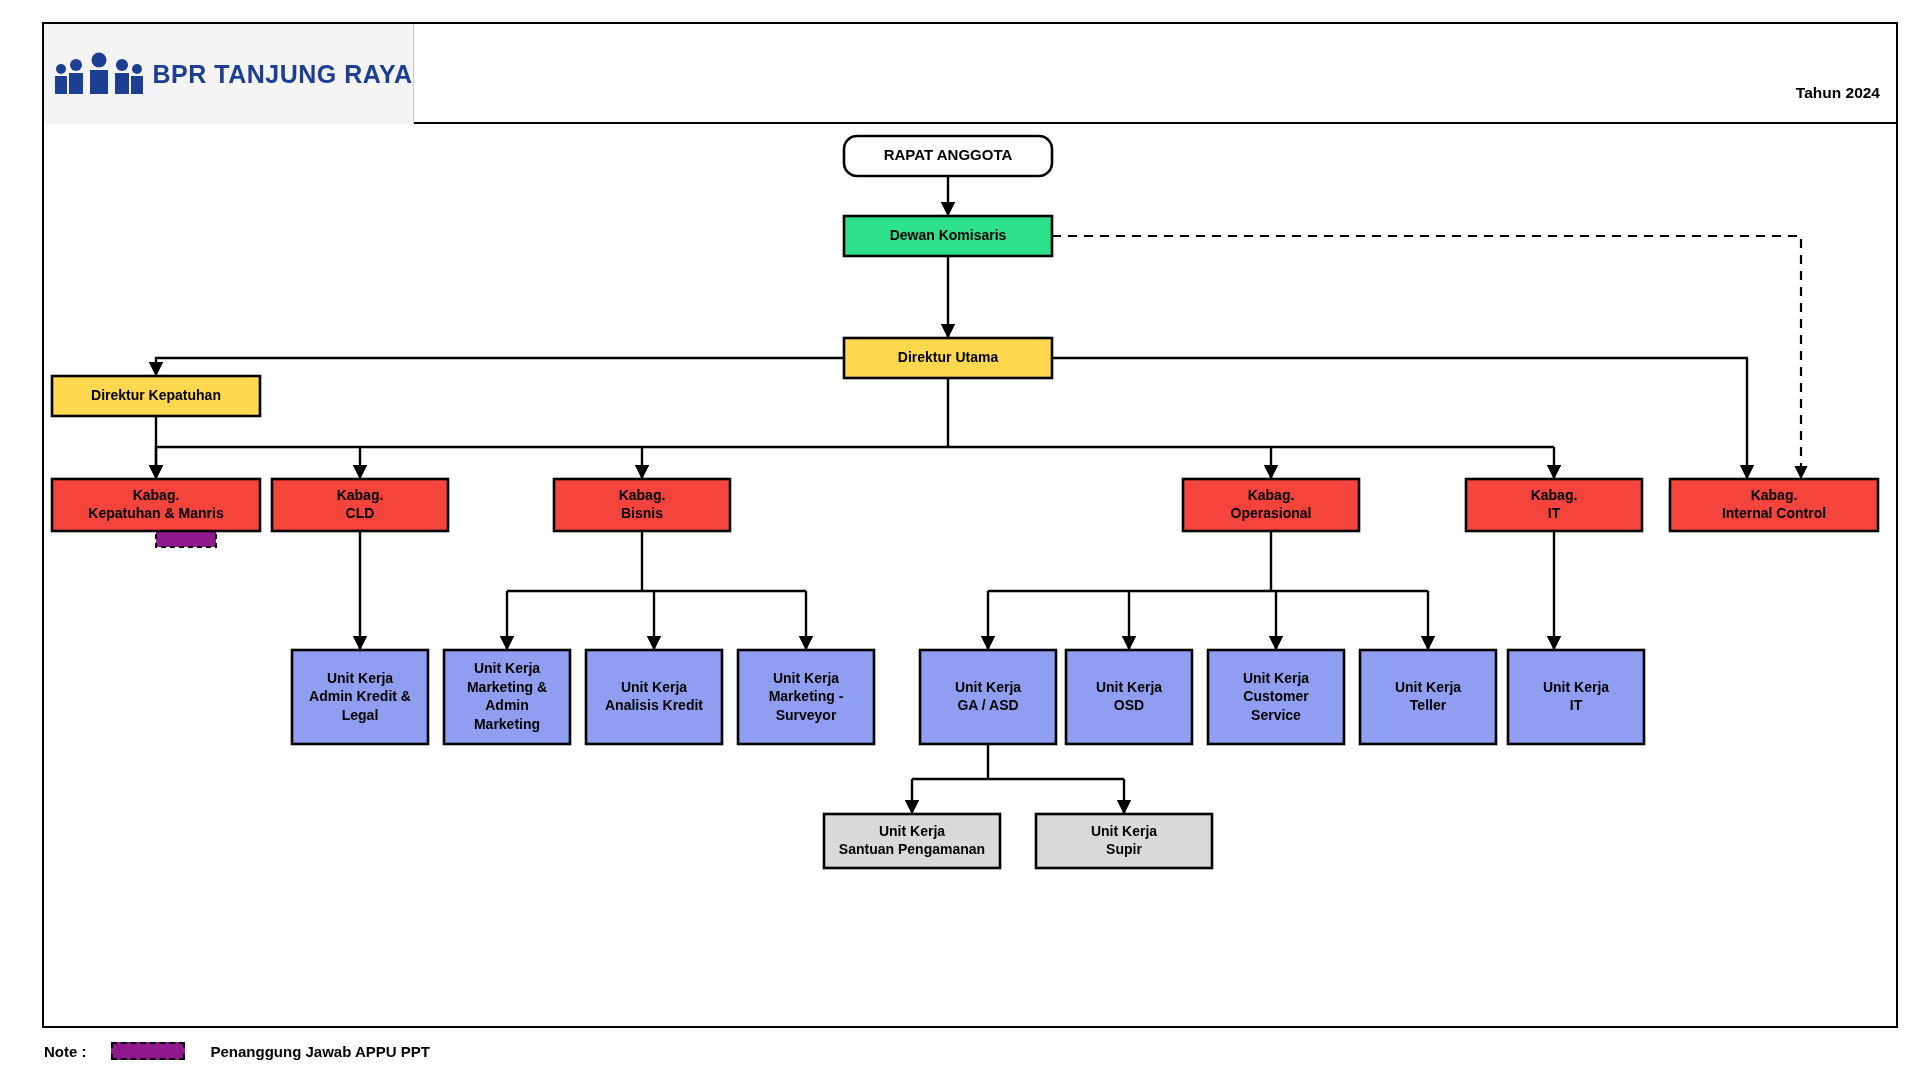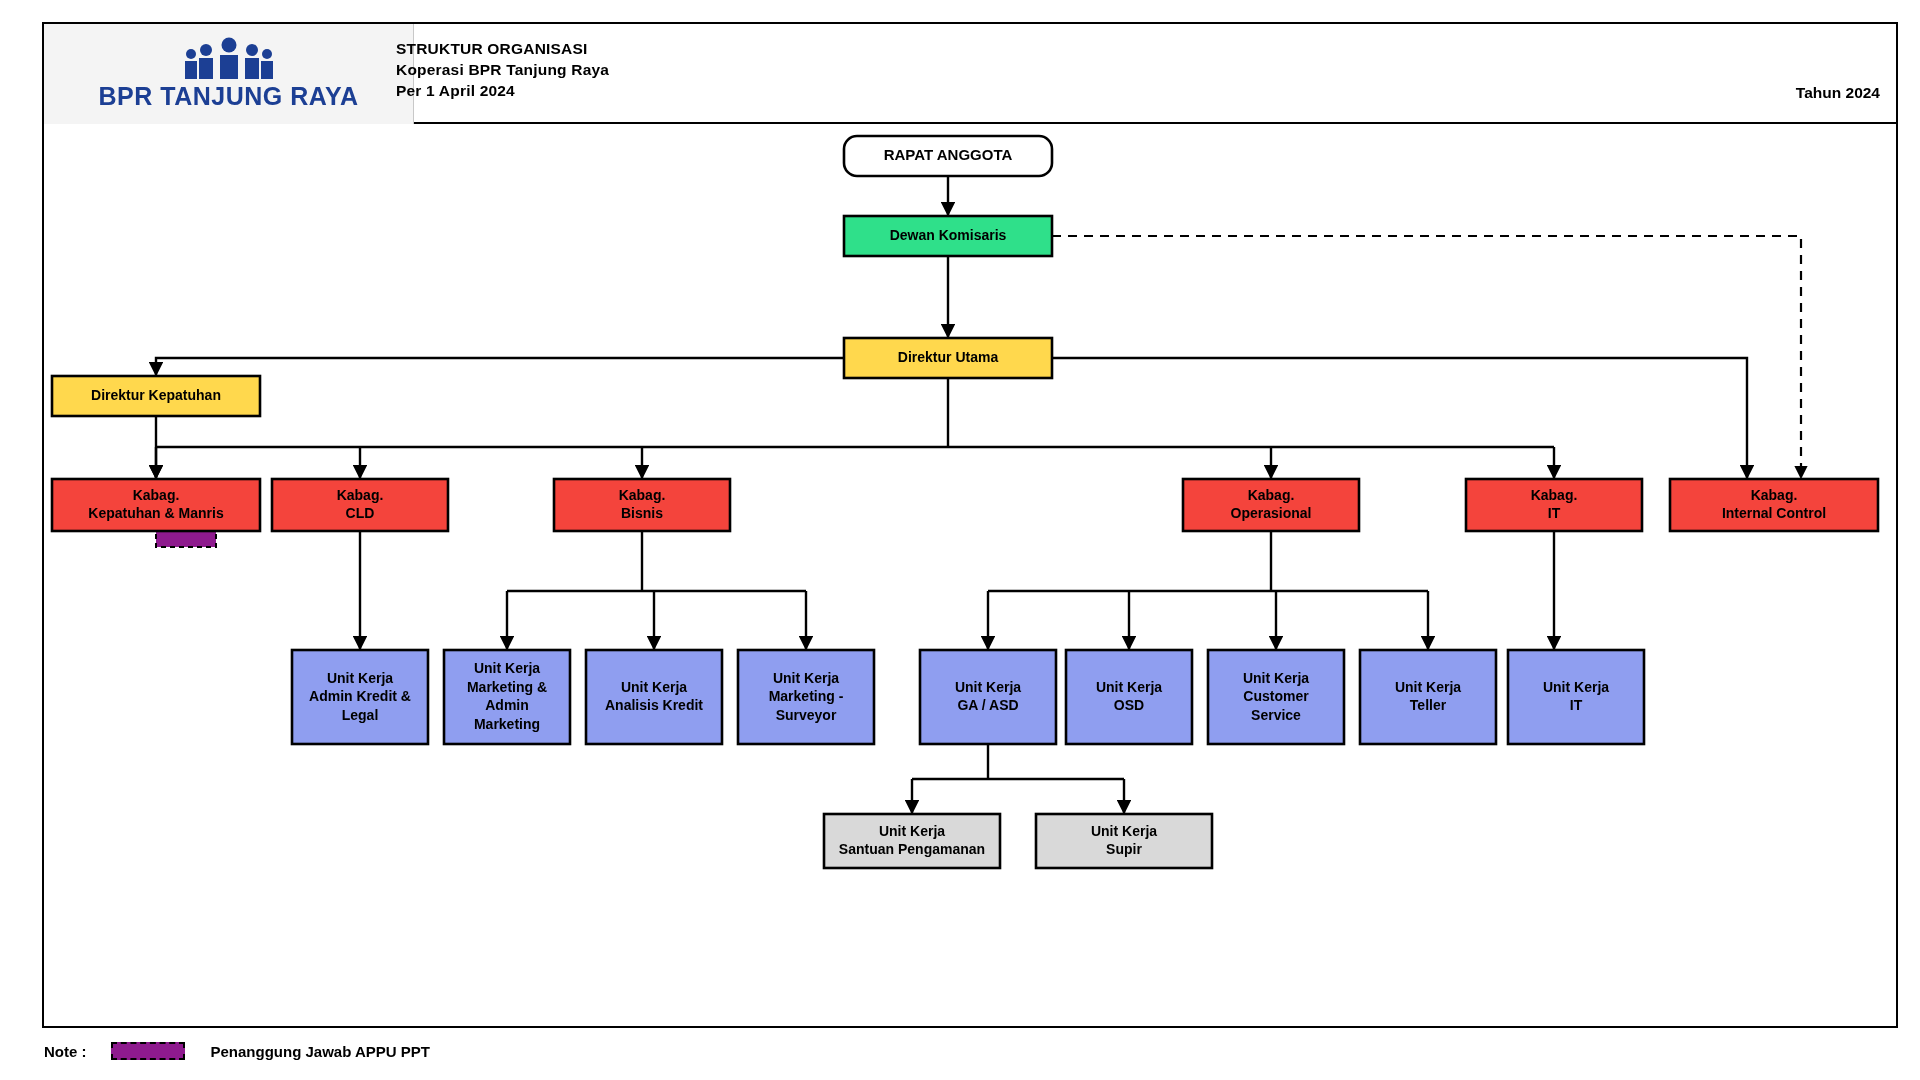--- a/index.html
+++ b/index.html
@@ -18,21 +18,21 @@
   }
 
   
   .header-band{
     position:absolute;left:44px;top:24px;width:1852px;height:100px;
     border-bottom:2px solid #000;box-sizing:border-box;
   }
   .logo-box{
     position:absolute;left:44px;top:24px;width:370px;height:100px;
     background:#f4f4f4;border-right:1px solid #c8c8c8;box-sizing:border-box;
-    display:flex;flex-direction:column;align-items:center;justify-content:center;
+    display:flex;flex-direction:row;align-items:center;justify-content:center;
   }
   .logo-mark{width:108px;height:44px;display:block;}
   .logo-text{
     color:#1c3f94;font-weight:bold;font-size:25px;letter-spacing:.5px;
     margin-top:1px;font-family:"Liberation Sans","DejaVu Sans",sans-serif;
   }
   .title-block{
     position:absolute;left:396px;top:38px;
     font-size:15.5px;font-weight:bold;line-height:21px;letter-spacing:.2px;
   }
@@ -90,25 +90,20 @@
           <path d="M45 18h18v24H45z"></path>
         <circle cx="77" cy="13" r="6"></circle>
           <path d="M70 21h14v21H70z"></path>
         <circle cx="92" cy="17" r="5"></circle>
           <path d="M86 24h12v18H86z"></path>
       </g>
     </svg>
     <span class="logo-text">BPR TANJUNG RAYA</span>
   </div>
 
-  <div class="title-block">
-    <div>STRUKTUR ORGANISASI</div>
-    <div>Koperasi BPR Tanjung Raya</div>
-    <div>Per 1 April 2024</div>
-  </div>
 
   <div class="year-label">Tahun 2024</div>
 
   <div class="chart-area">
     <svg id="org" viewBox="0 0 1852 900">
       <defs>
         <marker id="arw" viewBox="0 0 10 10" refX="9" refY="5" markerWidth="6" markerHeight="6" orient="auto-start-reverse">
           <path d="M0,0 L10,5 L0,10 z" fill="#000"></path>
         </marker>
       </defs>

